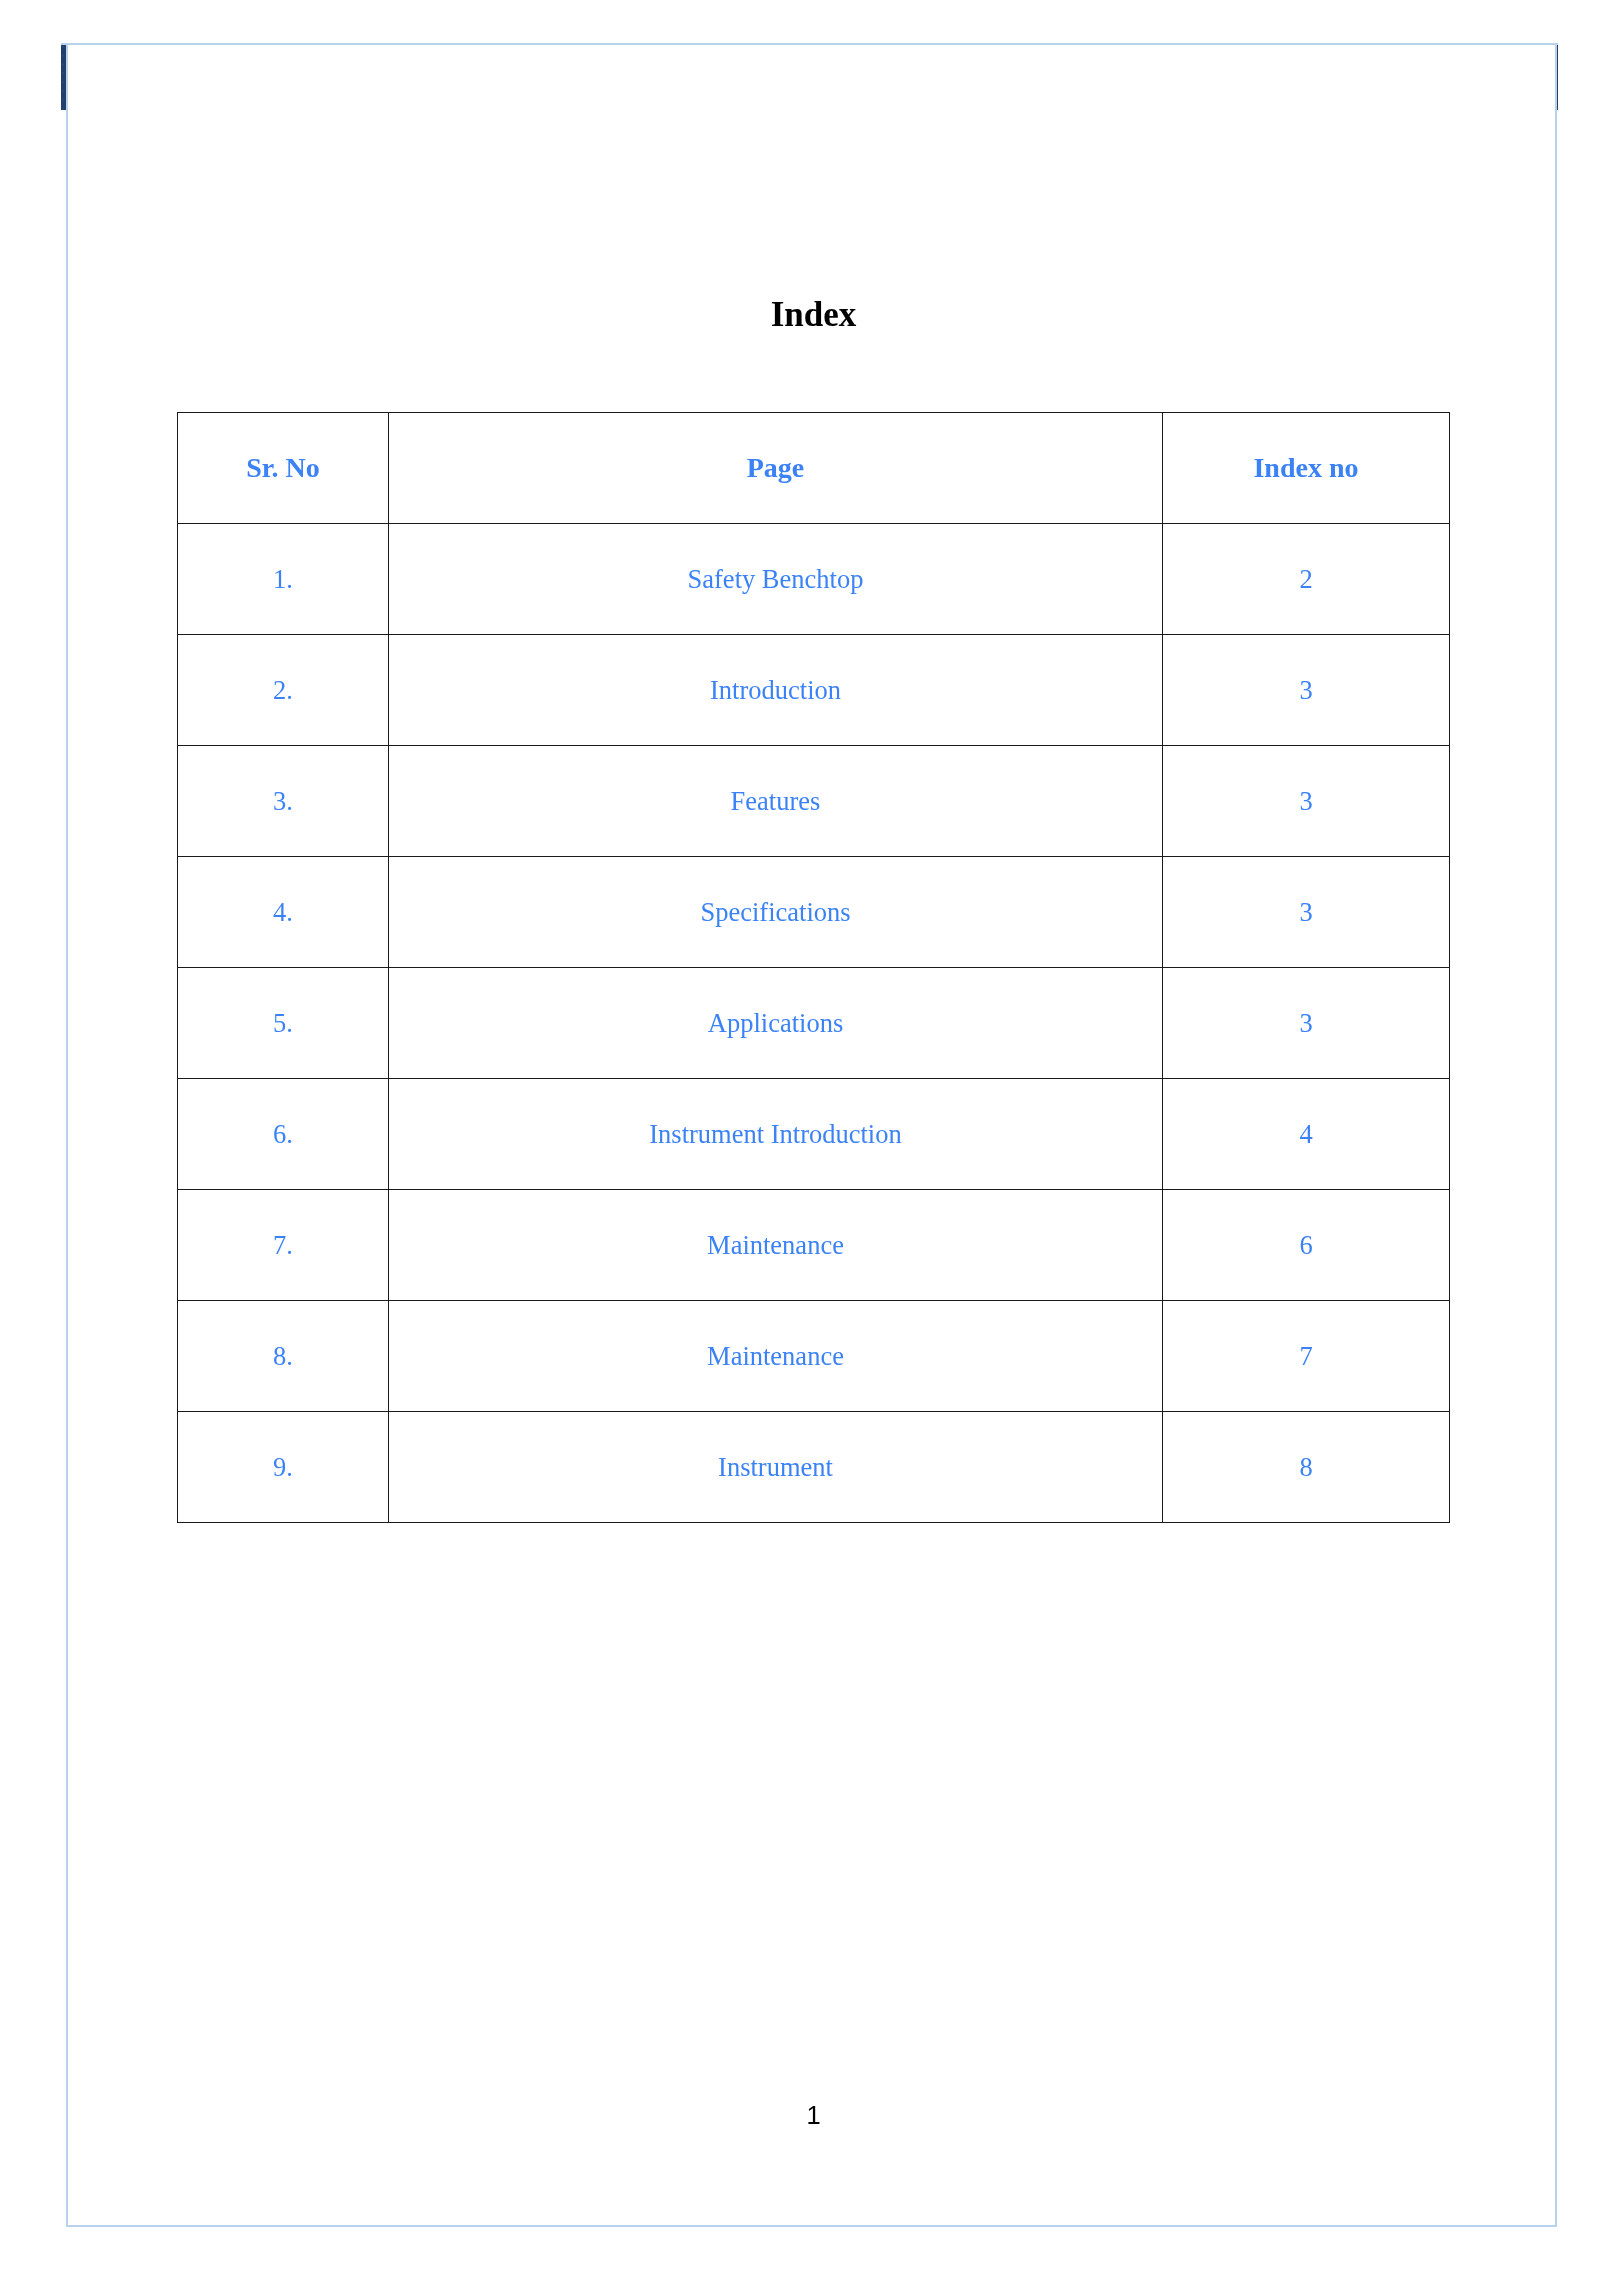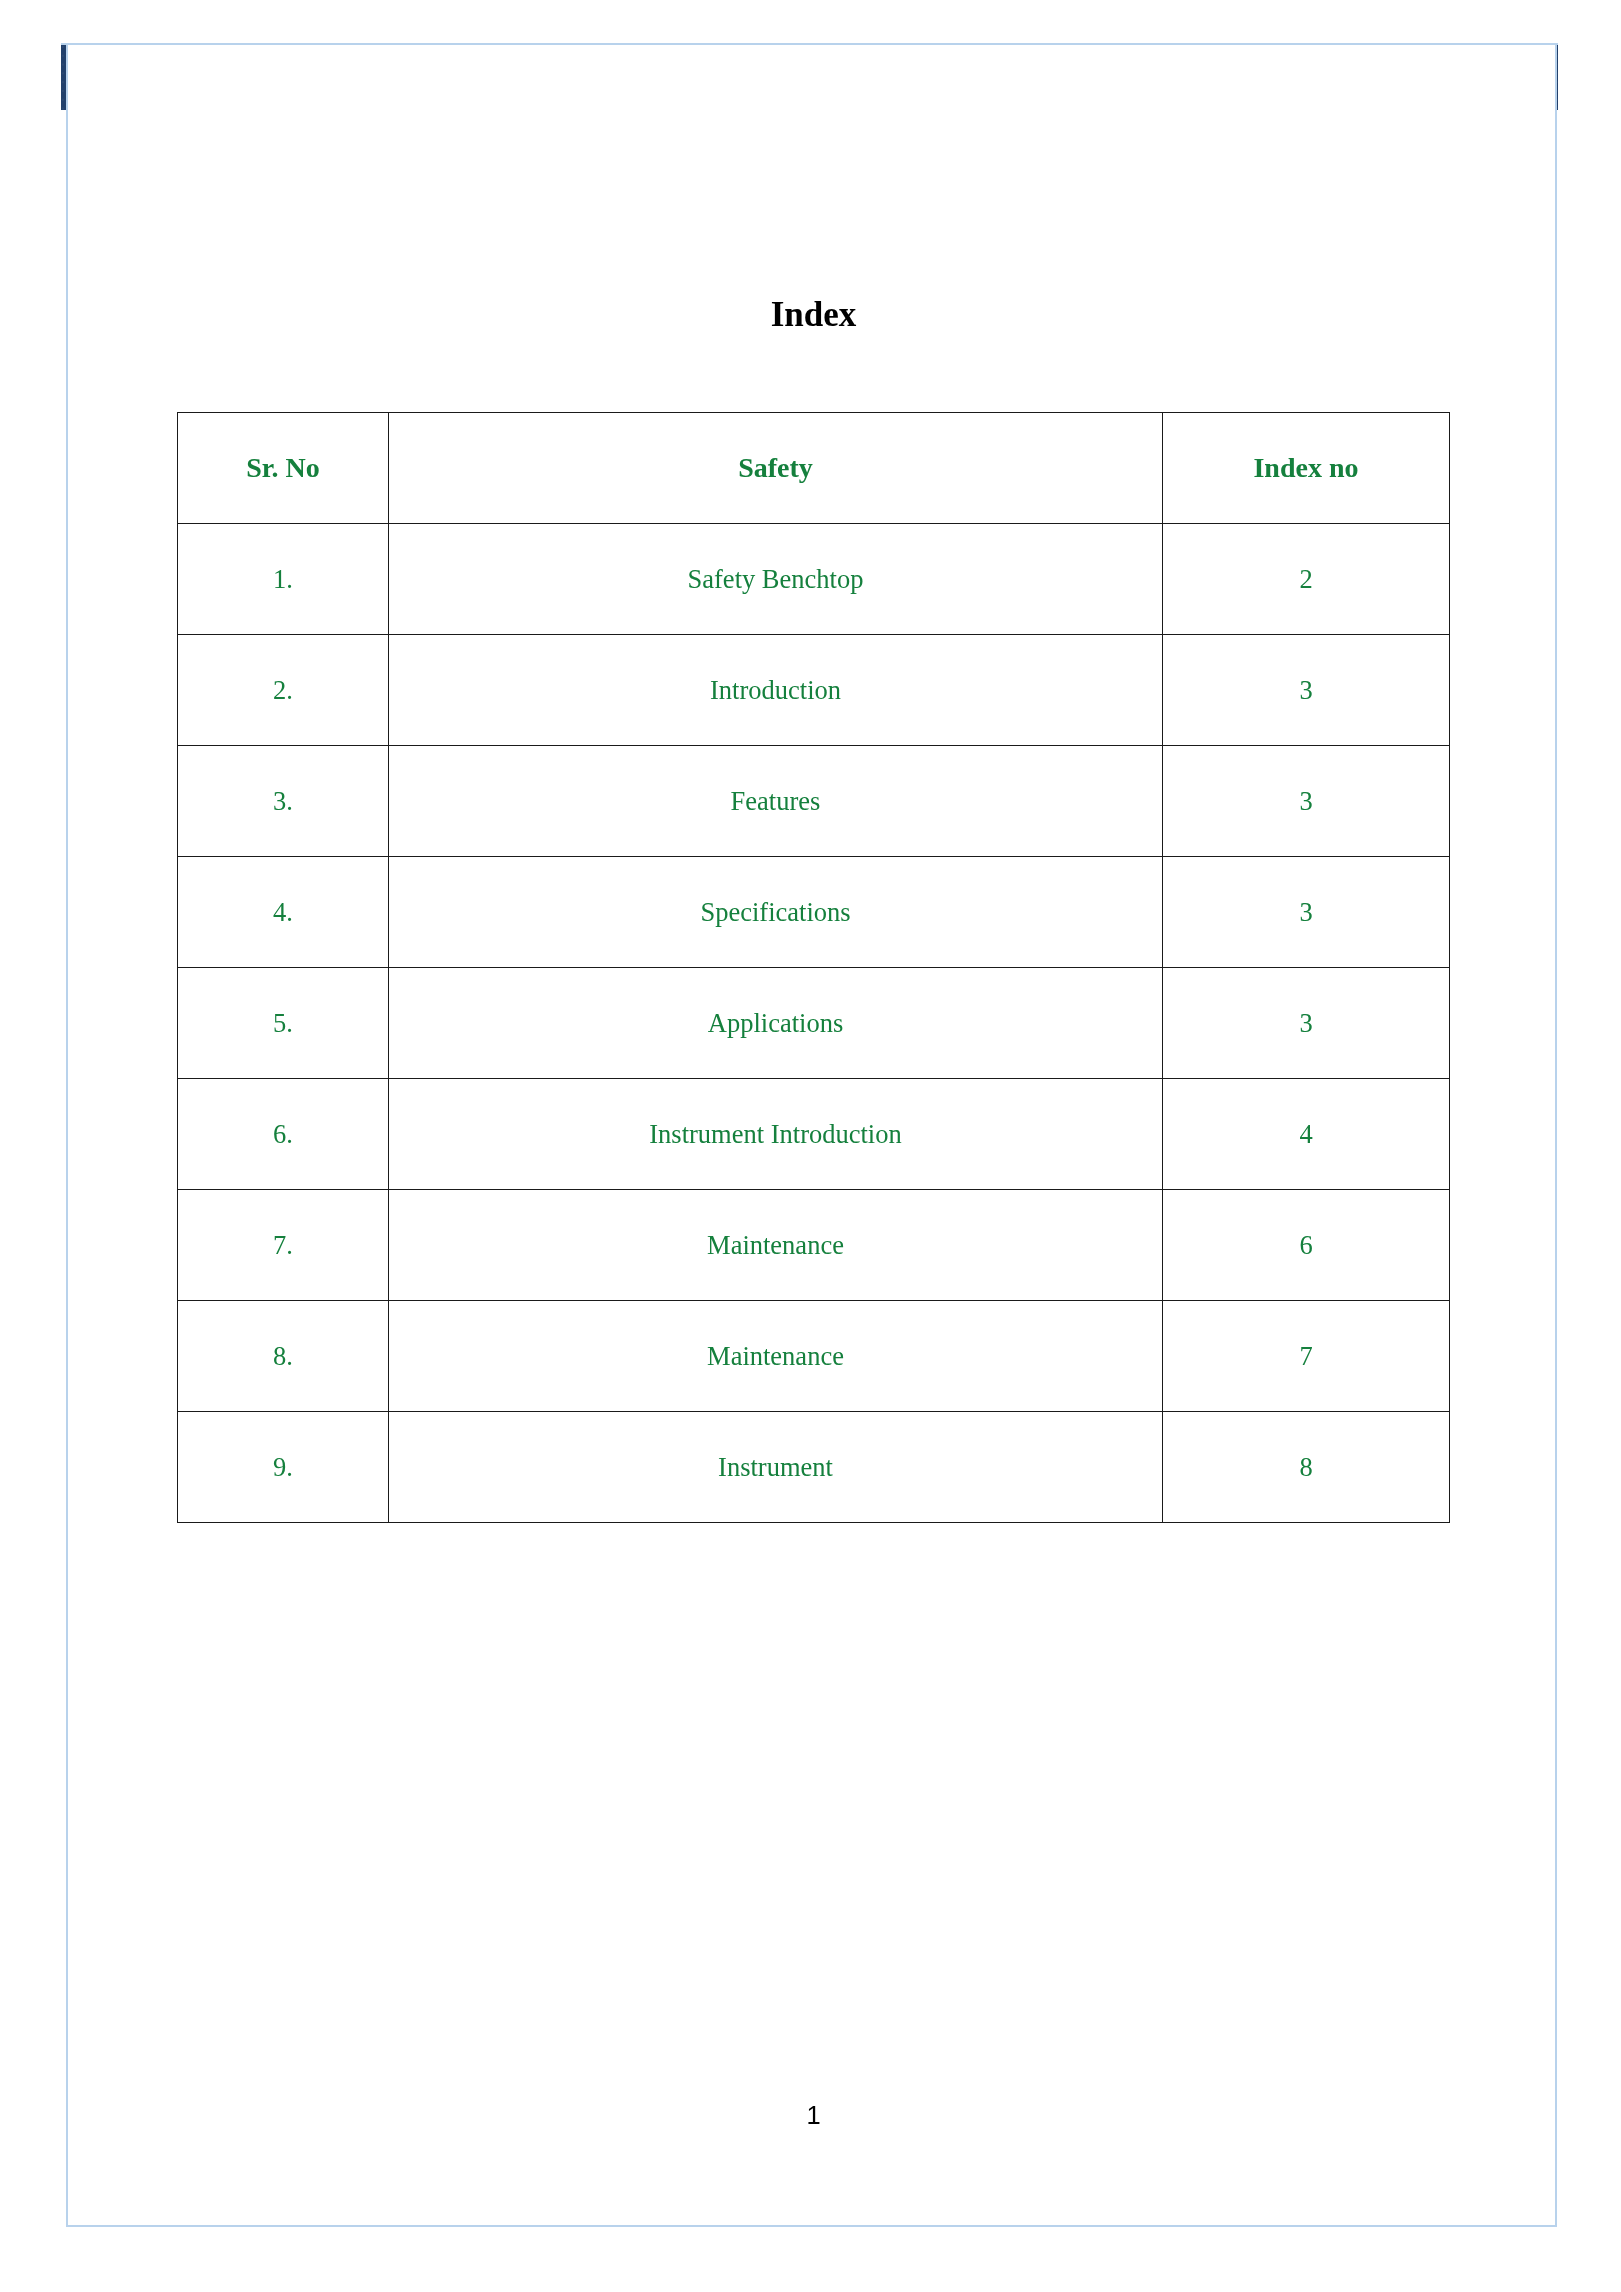--- a/index.html
+++ b/index.html
@@ -69,21 +69,21 @@
     top: 367px;           
     width: 1272px;        
     border-collapse: collapse;
     table-layout: fixed;
   }
   .index-table td,
   .index-table th {
     border: 1.4px solid #1a1a1a;
     text-align: center;
     vertical-align: middle;
-    color: #15803d;
+    color: #3b82f6;
     font-family: "Liberation Serif", "DejaVu Serif", serif;
   }
   .index-table th {
     height: 111px;
     font-weight: bold;
     font-size: 28px;
   }
   .index-table td {
     height: 111px;
     font-weight: normal;
@@ -118,21 +118,21 @@
 
   <table class="index-table">
     <colgroup>
       <col class="col-sr">
       <col class="col-title">
       <col class="col-page">
     </colgroup>
     <thead>
       <tr>
         <th>Sr. No</th>
-        <th>Safety</th>
+        <th>Page</th>
         <th>Index no</th>
       </tr>
     </thead>
     <tbody>
       <tr>
         <td>1.</td>
         <td>Safety Benchtop</td>
         <td>2</td>
       </tr>
       <tr>

